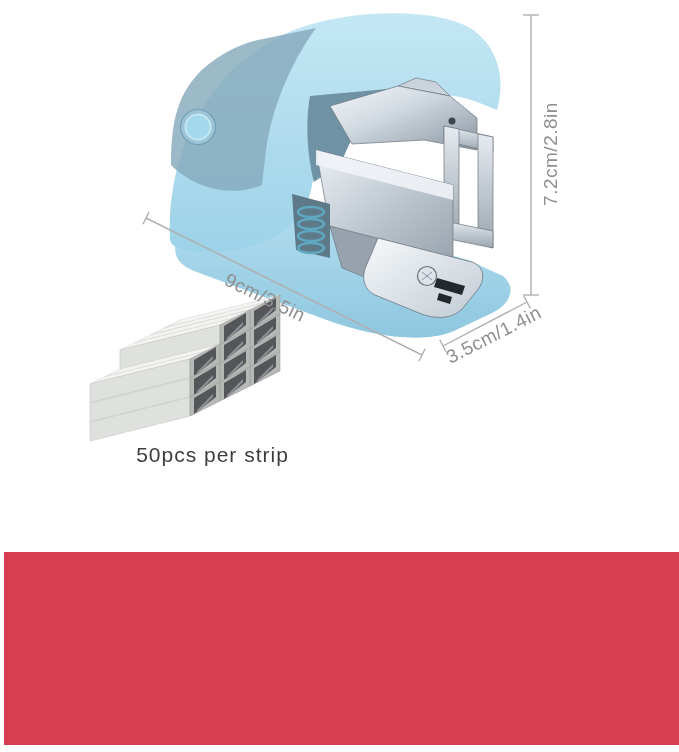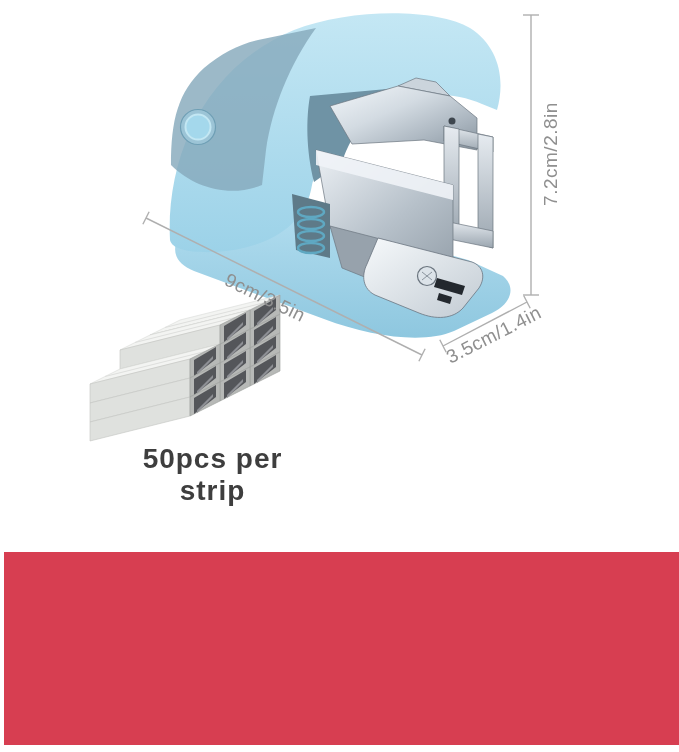--- a/index.html
+++ b/index.html
@@ -5,21 +5,21 @@
   html,body{margin:0;padding:0;background:#ffffff;}
   .canvas{position:relative;width:679px;height:752px;background:#ffffff;
           font-family:"Liberation Sans",sans-serif;overflow:hidden;}
   svg{position:absolute;left:0;top:0;}
   .dim-label{position:absolute;color:#8F8F8F;font-size:19px;letter-spacing:.5px;
              white-space:nowrap;text-align:center;}
   .dim-label.h{left:486px;top:143px;width:130px;transform:rotate(-90deg);}
   .dim-label.l{left:195px;top:287px;width:140px;transform:rotate(26deg);}
   .dim-label.d{left:424px;top:324px;width:140px;transform:rotate(-27deg);}
   .staples-caption{position:absolute;left:110px;top:443px;width:205px;text-align:center;
-                   color:#3E3E3E;font-size:28px;letter-spacing:1px;font-weight:bold;}
+                   color:#3E3E3E;font-size:21px;letter-spacing:1px;}
   .kit-panel{position:absolute;left:4px;top:552px;width:675px;height:193px;background:#D73E51;}
 </style>
 </head>
 <body>
 
 <div class="canvas">
 
   <svg width="679" height="552" viewBox="0 0 679 552">
     <defs>
       <linearGradient id="gArm" x1="0" y1="0" x2="0" y2="1">

